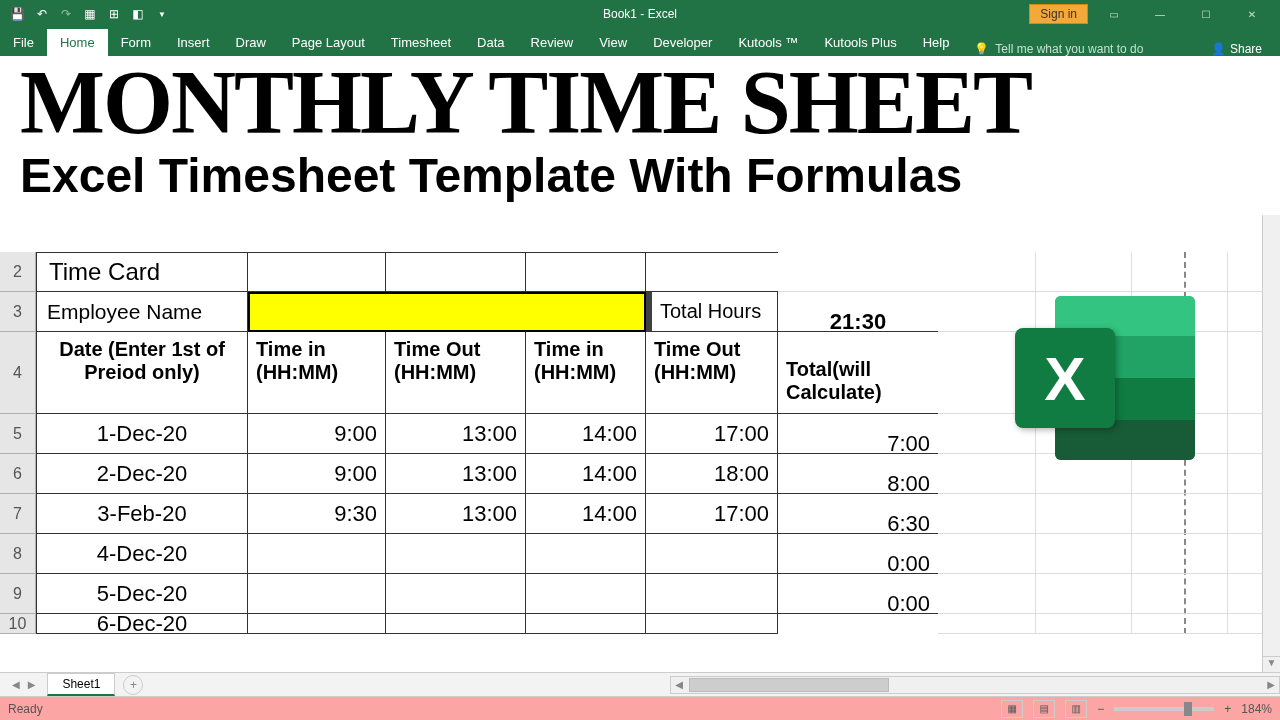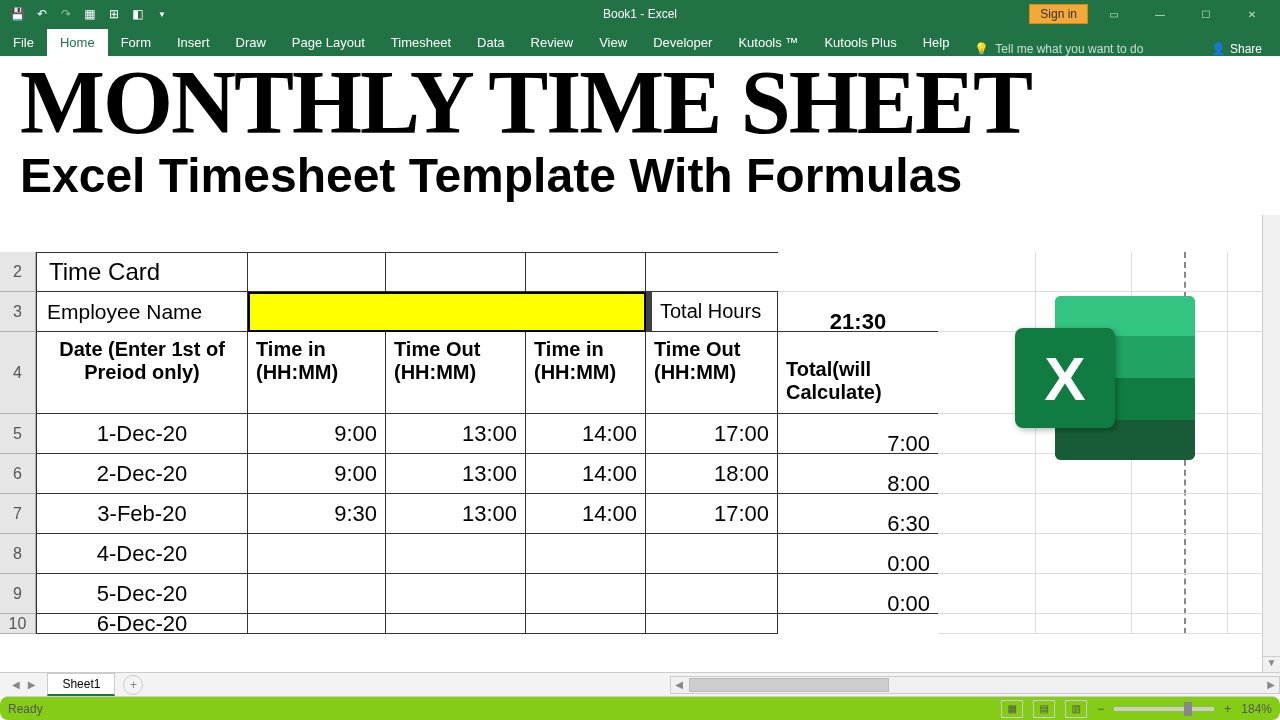--- a/index.html
+++ b/index.html
@@ -70,21 +70,21 @@
 .ei-x { color: #fff; font-size: 62px; font-weight: bold; font-family: Arial; }
 
 .sheet-tabs { position: absolute; bottom: 24px; left: 0; right: 0; height: 24px; background: #f3f3f3; border-top: 1px solid #ccc; display: flex; align-items: center; font-size: 12px; }
 .nav-arrows { padding: 0 12px; display: flex; gap: 8px; color: #888; font-size: 10px;}
 .sheet-tab { background: #fff; border: 1px solid #ccc; border-bottom: 2px solid #217346; padding: 3px 14px; font-size: 12px; }
 .add-sheet { width: 20px; height: 20px; border: 1px solid #ccc; border-radius: 50%; display: flex; align-items: center; justify-content: center; margin-left: 8px; font-size: 12px; color: #888;}
 .hscroll { margin-left: auto; width: 610px; height: 18px; background: #f0f0f0; border: 1px solid #ccc; display:flex; align-items:center;}
 .hscroll-thumb { width: 200px; height: 14px; background: #cdcdcd; margin-left: 2px; border:1px solid #bbb;}
 .hscroll-arrow { width: 16px; text-align:center; color:#888; font-size:10px;}
 
-.statusbar { position: absolute; bottom: 0; left: 0; right: 0; height: 24px; background: #84cc16; border-top: 1px solid #ccc; display: flex; align-items: center; font-size: 12px; color: #555; padding: 0 8px; border-radius: 8px; }
+.statusbar { position: absolute; bottom: 0; left: 0; right: 0; height: 24px; background: #fca5a5; border-top: 1px solid #ccc; display: flex; align-items: center; font-size: 12px; color: #555; padding: 0 8px; }
 .status-right { margin-left: auto; display: flex; align-items: center; gap: 10px; }
 .view-btn { width: 22px; height: 18px; border: 1px solid #ccc; display:flex; align-items:center; justify-content:center; font-size:10px;}
 .zoom-slider { width: 100px; height: 4px; background: #ccc; position: relative;}
 .zoom-thumb { width: 8px; height: 14px; background: #888; position: absolute; left: 70%; top: -5px;}
 
 .vscroll { position: absolute; right: 0px; top: 60px; bottom: 48px; width: 18px; background: #f0f0f0; border-left: 1px solid #ccc; z-index: 40;}
 .vscroll-up { height: 16px; text-align:center; font-size:10px; color:#888; border-bottom:1px solid #ccc;}
 .vscroll-down { position:absolute; bottom:0; height: 16px; width:100%; text-align:center; font-size:10px; color:#888; border-top:1px solid #ccc;}
 .vscroll-thumb { width: 14px; height: 60px; background: #cdcdcd; margin: 2px auto; border:1px solid #bbb;}
 </style>

